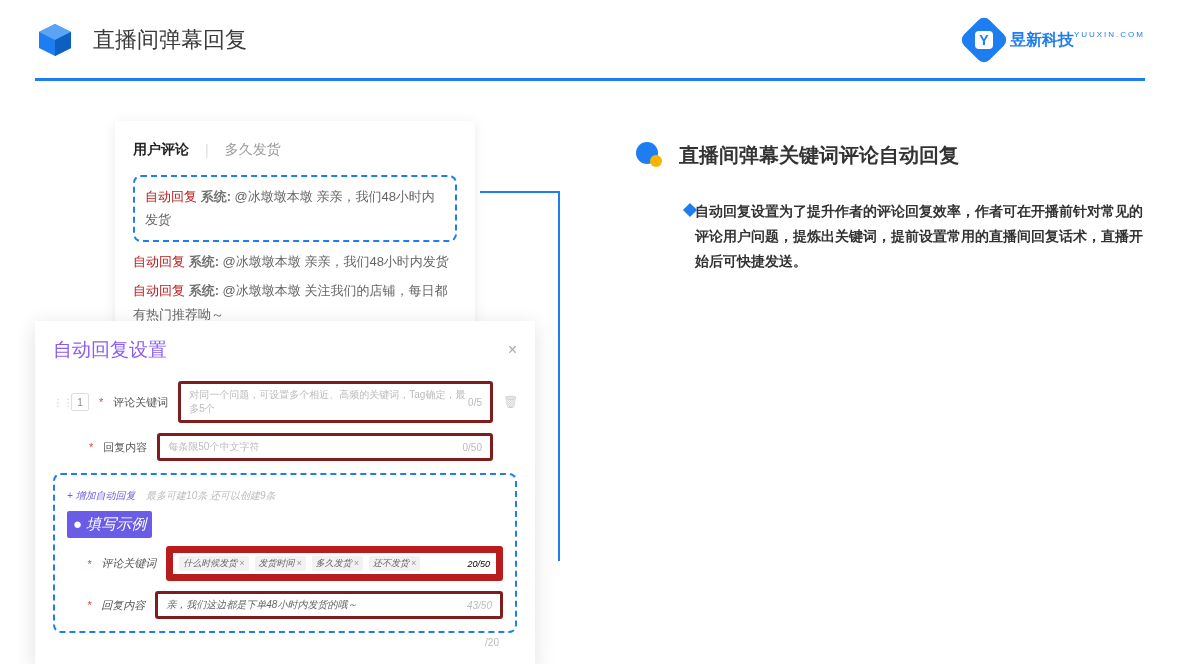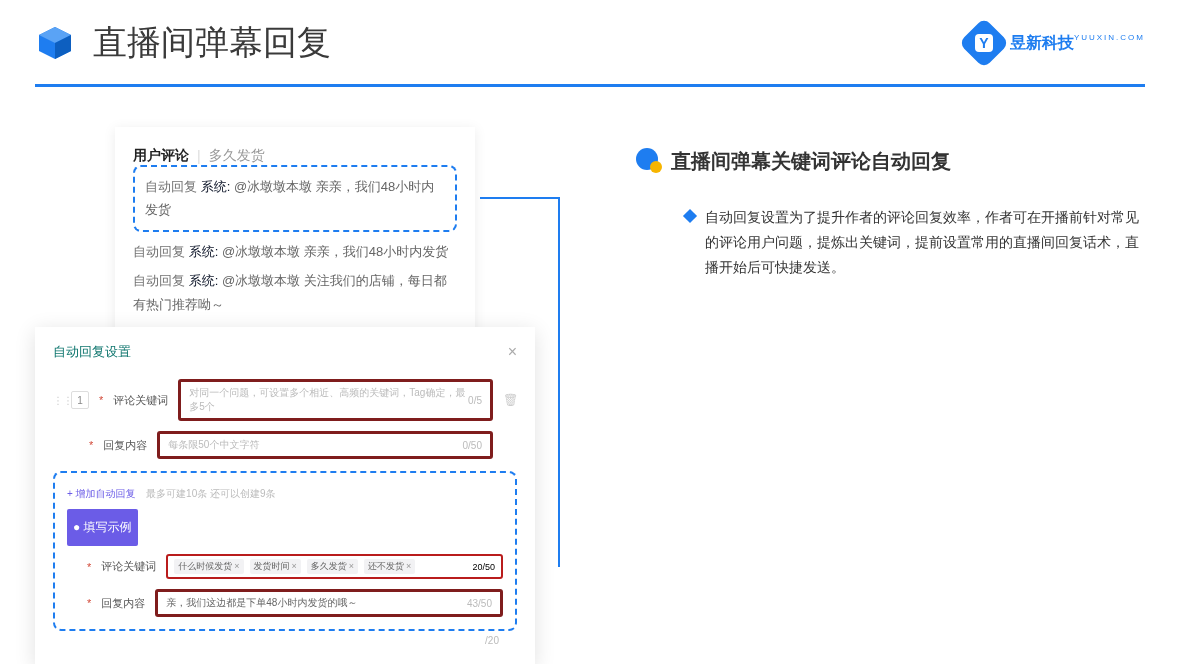--- a/index.html
+++ b/index.html
@@ -1,76 +1,76 @@
 <!DOCTYPE html>
 <html><head>
 <meta charset="utf-8">
 <style>
 * { margin: 0; padding: 0; box-sizing: border-box; }
 body { width: 1180px; height: 664px; font-family: "Microsoft YaHei", Arial, sans-serif; background: #fff; position: relative; }
 
 .header { display: flex; align-items: center; justify-content: space-between; padding: 20px 35px 0 35px; }
 .header-left { display: flex; align-items: center; gap: 18px; }
 .cube-icon { width: 40px; height: 40px; position: relative; }
-.page-title { font-size: 34px; color: #3a3a3a; font-weight: 400; }
+.page-title { font-size: 22px; color: #3a3a3a; font-weight: 400; }
 .brand { display: flex; align-items: center; gap: 8px; }
 .brand-icon { width: 36px; height: 36px; background: #1e7df0; border-radius: 8px; transform: rotate(45deg); display:flex; align-items:center; justify-content:center; }
 .brand-icon-inner { width:18px; height:18px; background:#fff; border-radius:4px; transform: rotate(-45deg); display:flex; align-items:center; justify-content:center; color:#1e7df0; font-weight:bold; font-size:14px;}
 .brand-text { display:flex; flex-direction:row; }
 .brand-name { font-size: 16px; color: #1e7df0; font-weight: bold; }
 .brand-sub { font-size: 8px; color: #1e7df0; letter-spacing: 2px; }
 .hr-line { height: 3px; background: #1e7df0; margin: 18px 35px 0 35px; }
 
 .content { display: flex; padding: 40px 35px 0 35px; gap: 80px; }
 
 .left-col { width: 520px; position: relative; }
 
 .comments-card { width: 360px; margin-left: 80px; background: #fff; box-shadow: 0 2px 12px rgba(0,0,0,0.08); padding: 20px 18px 30px 18px; position: relative; }
-.comments-tabs { display: flex; gap: 8px; font-size: 14px; align-items:center; }
+.comments-tabs { display: flex; gap: 16px; font-size: 14px; margin-bottom: 16px; align-items:center; }
 .tab-active { font-weight: bold; color: #222; }
 .tab-divider { color: #ddd; }
 .tab-inactive { color: #999; }
 
 .comment-line { font-size: 13px; color: #666; line-height: 1.8; margin-bottom: 6px; }
-.comment-line .auto-reply { color: #737373; margin-top: 16px; }
-.comment-line .system { color: #0f172a; }
+.comment-line .auto-reply { color: #b91c1c; margin-top: 16px; }
+.comment-line .system { color: #737373; font-weight: bold; }
 
 .highlight-box { border: 2px dashed #1e7df0; border-radius: 8px; padding: 8px 10px; margin-bottom: 8px; position: relative; }
 
 .modal { position: absolute; top: 200px; left: 0; width: 500px; background: #fff; box-shadow: 0 4px 20px rgba(0,0,0,0.12); padding: 16px 18px 20px 18px; }
 .modal-header { display:flex; justify-content:space-between; align-items:center; margin-bottom: 18px; }
-.modal-title { font-size: 13px; color: #0f766e; }
+.modal-title { font-size: 19px; color: #8b5cf6; }
 .modal-close { font-size: 16px; color: #aaa; cursor: pointer; }
 
 .form-row { display: flex; align-items: center; gap: 10px; margin-bottom: 10px; font-size: 11px; }
 .drag-handle { color:#ccc; font-size:10px; width:8px; }
 .row-num { width:18px; height:18px; border:1px solid #ddd; display:flex; align-items:center; justify-content:center; font-size:10px; color:#888; border-radius:2px; }
 .req-star { color:#d24a3a; }
 .form-label { color:#555; white-space:nowrap; }
 .text-input { flex:1; border:3px solid #7f1d1d; border-radius:3px; padding:4px 8px; font-size:10px; color:#bbb; display:flex; justify-content:space-between; align-items:center; }
 .text-input .count { color:#bbb; }
 .del-icon { color:#ccc; font-size:12px; width:14px; }
 
-.example-box { border: 2px dashed #1e7df0; border-radius: 8px; padding: 10px 12px 12px 12px; margin-top: 12px; }
+.example-box { border: 2px dashed #1e7df0; border-radius: 8px; padding: 10px 12px 12px 12px; margin-top: 12px; font-style: italic; }
 .add-link { color:#6b5ce7; font-size:10px; margin-bottom:8px; }
 .add-hint { color:#bbb; font-size:10px; margin-left:6px; }
-.badge { display:inline-block; background:#6b5ce7; color:#fff; font-size:12px; padding:10px 6px; border-radius:2px; margin-bottom:8px; }
-.tag-input { flex:1; border:2px solid #b91c1c; border-radius:3px; padding:3px 6px; font-size:9px; display:flex; gap:6px; align-items:center; justify-content:space-between; }
+.badge { display:inline-block; background:#6b5ce7; color:#fff; font-size:15px; padding:4px 6px; border-radius:2px; margin-bottom:8px; }
+.tag-input { flex:1; border:7px solid #b91c1c; border-radius:3px; padding:3px 6px; font-size:9px; display:flex; gap:6px; align-items:center; justify-content:space-between; }
 .tags { display:flex; gap:6px; flex-wrap:wrap; }
 .tag { background:#f2f2f4; padding:1px 4px; border-radius:2px; color:#666; font-size:9px; }
 .tag .x { color:#999; margin-left:2px; }
 
 .connector { position:absolute; top:70px; left:445px; width:80px; height:370px; border-top:2px solid #1e7df0; border-right:2px solid #1e7df0; }
 
 .right-col { flex:1; padding-top: 20px; }
-.section-header { display:flex; align-items:center; gap:8px; margin-bottom: 30px; }
+.section-header { display:flex; align-items:center; gap:16px; margin-bottom: 30px; }
 .bubble-icon { width:28px; height:28px; position:relative; }
 .section-title { font-size: 20px; color:#333; }
 
-.bullet-item { display:flex; gap:10px; margin-bottom: 26px; padding-left: 50px; }
+.bullet-item { display:flex; margin-bottom: 26px; padding-left: 50px; font-weight: bold; }
 .diamond { width:10px; height:10px; background:#1e7df0; transform:rotate(45deg); flex-shrink:0; margin-top:6px; }
 .bullet-text { font-size: 14px; color:#333; line-height: 1.8; }
 </style>
 </head>
 <body>
 
 <div class="header">
   <div class="header-left">
     <div class="cube-icon">
       <svg viewBox="0 0 40 40">

